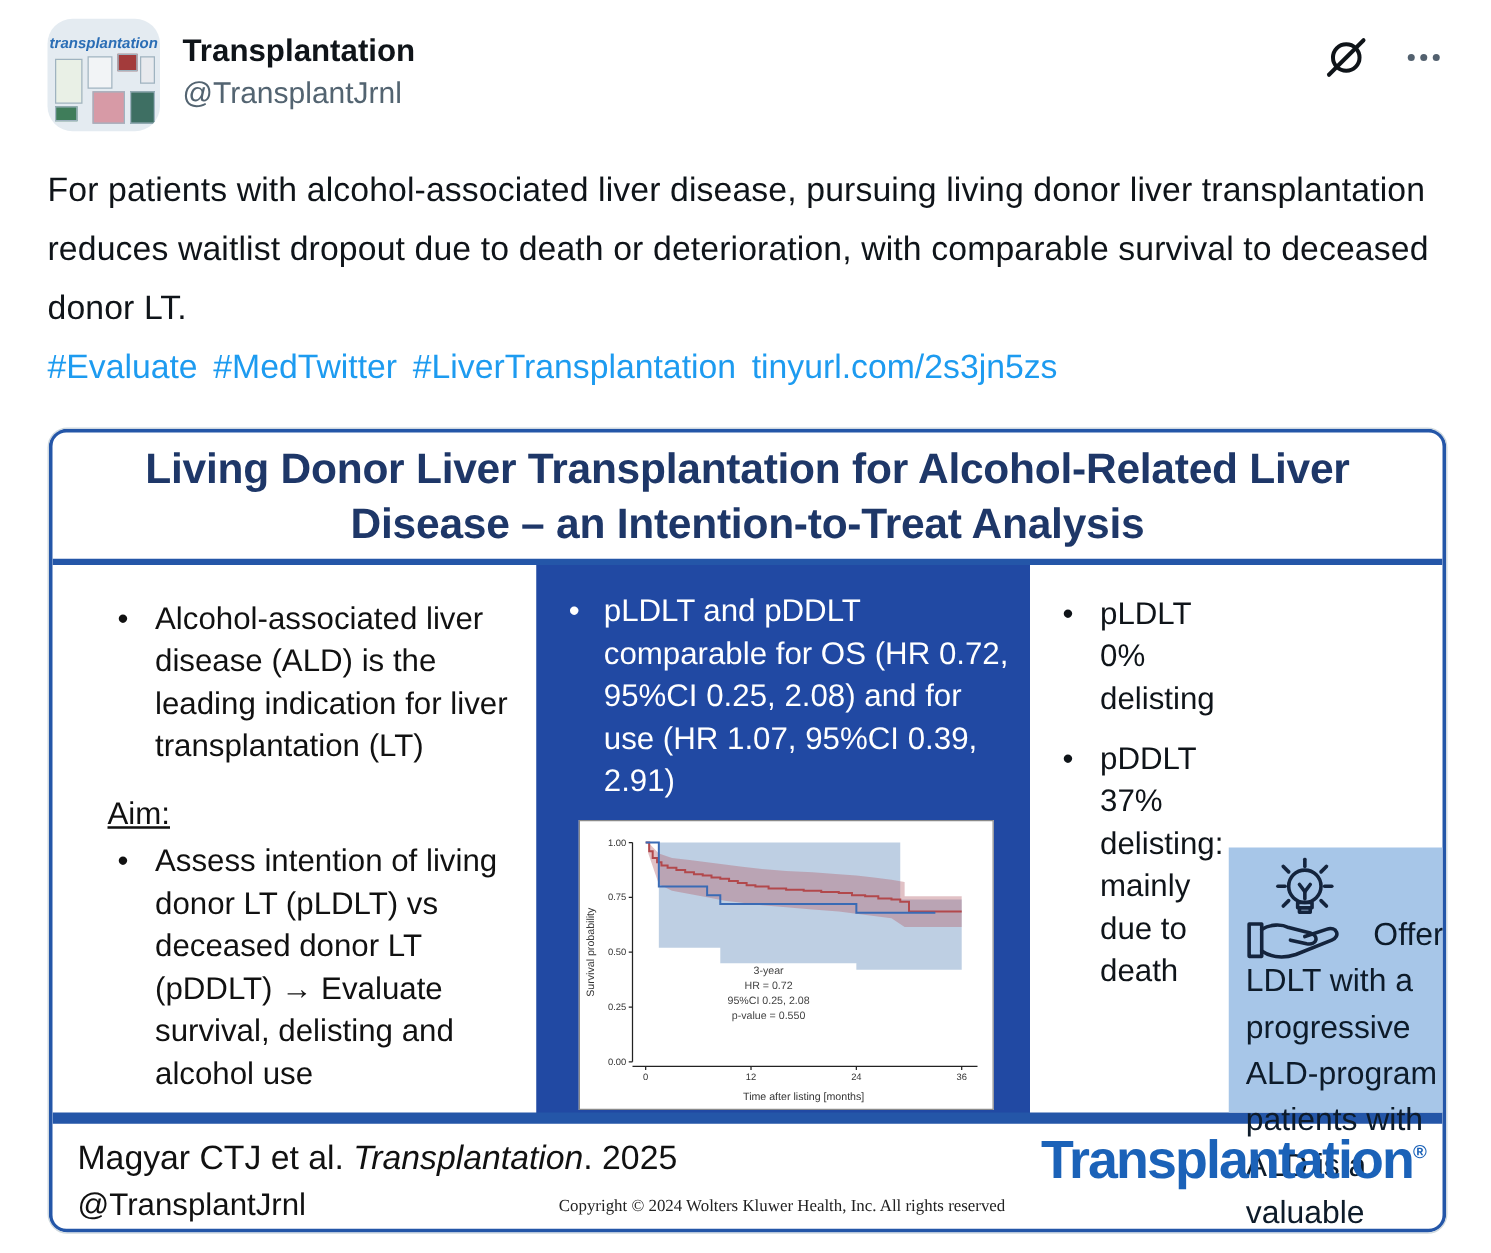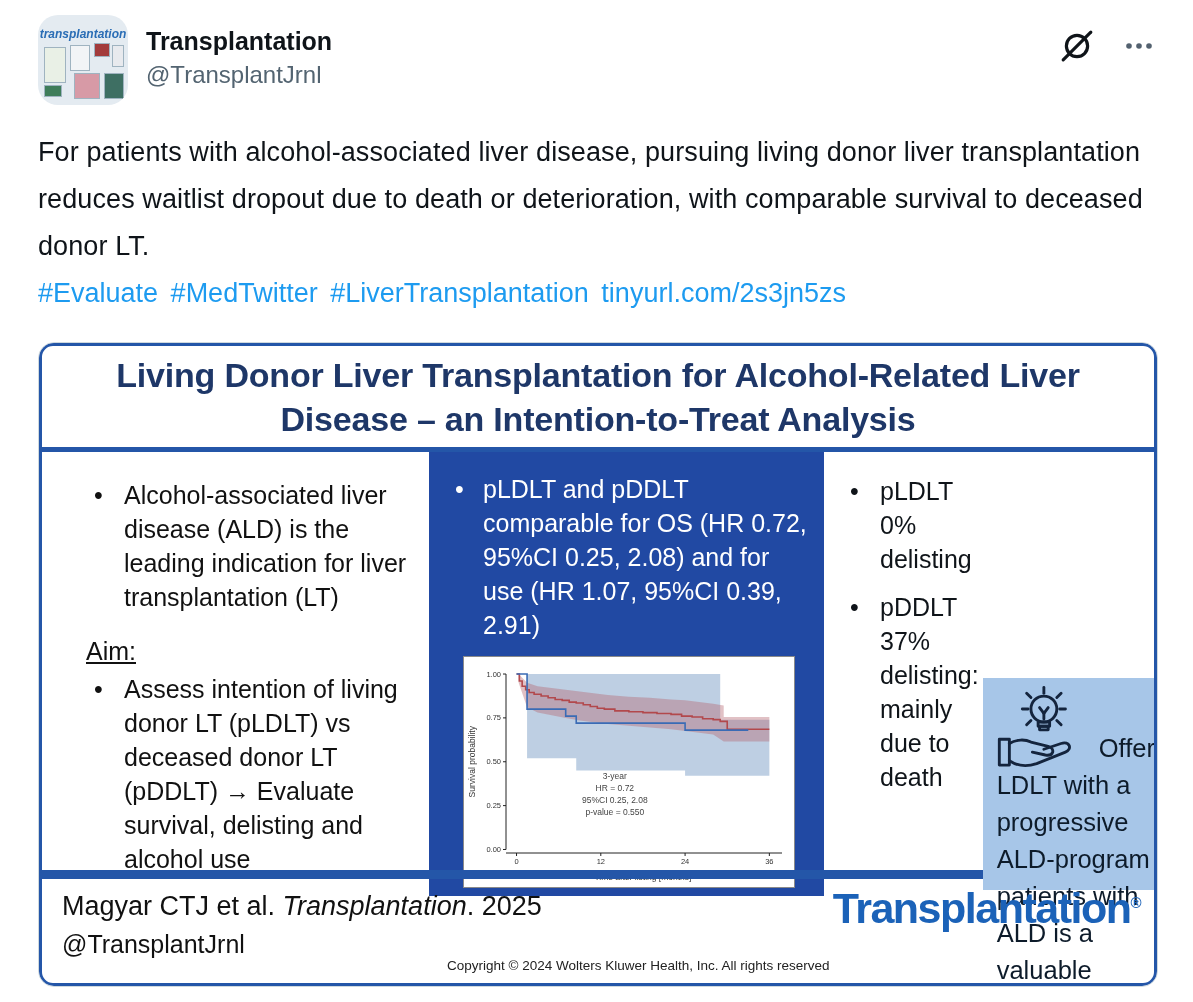--- a/index.html
+++ b/index.html
@@ -45,25 +45,25 @@
   .chart-box { margin:14px auto 0 20px; width:332px; height:232px; background:#fff; border:1px solid #8a8a8a; }
 
   .col-right { padding:22px 14px 4px 16px; font-size:25px; line-height:34px; display:flex; flex-direction:row; }
   .col-right ul.blist li { margin-bottom:14px; }
   .highlight { margin:auto 2px 2px 4px; height:212px; background:var(--highlight_blue); position:relative; padding:10px 12px 8px 14px; font-size:25.5px; line-height:37px; color:#0d1b2a; }
   .hl-icon { position:absolute; top:8px; left:12px; width:92px; height:92px; }
   .hl-text { padding-top:42px; text-indent:102px; }
 
   .bottom-bar { flex:none; height:9px; background:var(--divider_blue); }
 
-  .info-footer { flex:none; height:104px; position:relative; padding:12px 16px 0 20px; }
+  .info-footer { flex:none; height:84px; position:relative; padding:12px 16px 0 20px; }
   .citation { font-size:27px; color:#111; }
   .citation .jname { font-style:italic; }
   .foot-handle { font-size:25px; margin-top:8px; color:#111; }
-  .copyright { position:absolute; left:405px; bottom:10px; font-size:13.5px; color:#222; }
+  .copyright { position:absolute; left:405px; bottom:10px; font-size:13.5px; color:#222;font-family:Liberation Serif, serif; }
   .logo { position:absolute; right:14px; top:4px; text-align:right; }
   .logo-top { display:flex; align-items:center; justify-content:flex-end; gap:5px; }
   .tagline { font-size:10.5px; line-height:1.3; color:#33517a; text-align:right; border-bottom:2px solid #777; padding:0 4px 3px 0; min-width:255px; }
   .wordmark { font-size:43px; font-weight:800; color:var(--logo_blue); letter-spacing:-1.5px; line-height:1.1; margin-top:2px; }
   .wordmark sup { font-size:15px; }
 </style>
 </head>
 <body>
 
 <div class="tweet">

